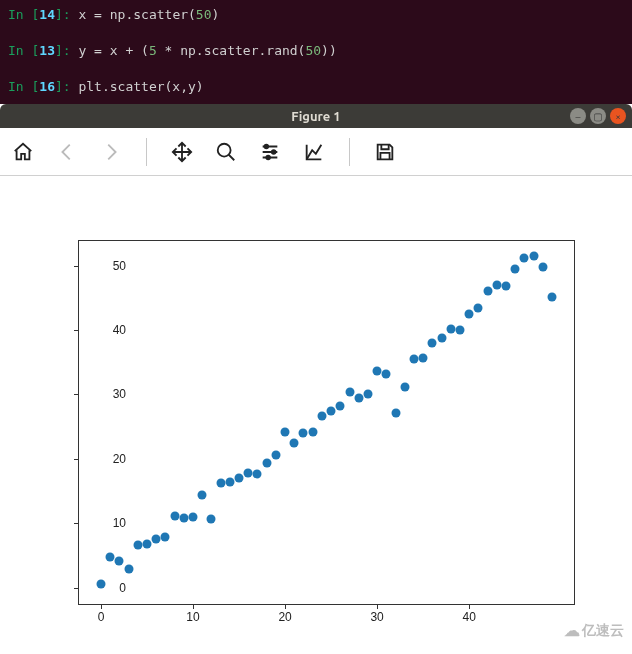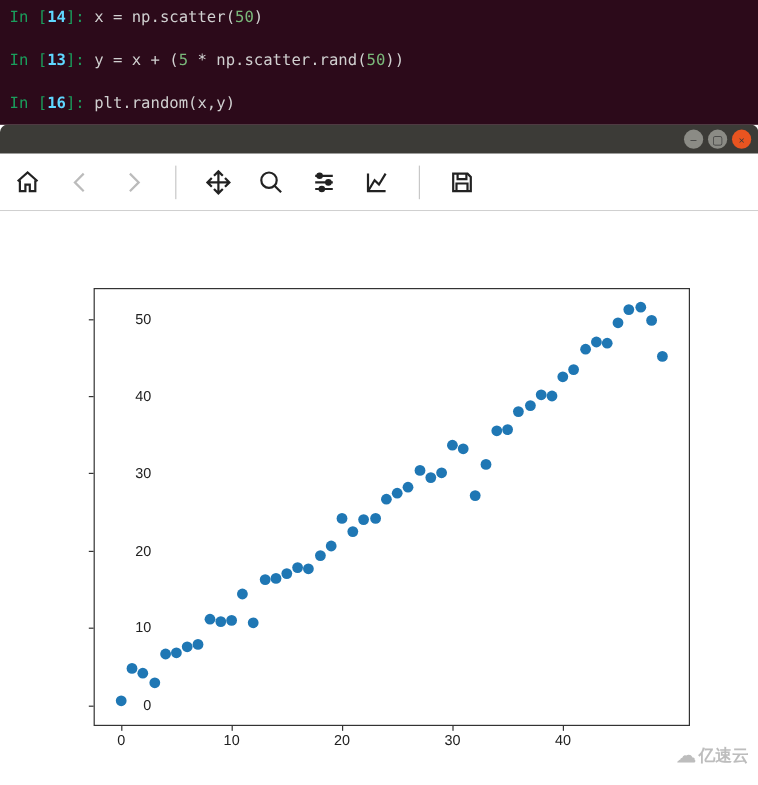--- a/index.html
+++ b/index.html
@@ -40,24 +40,25 @@
   .watermark .wm-logo { font-size: 16px; }
 </style>
 </head>
 <body>
 
 <div class="terminal">
   <div class="term-line"><span class="prompt-in">In [</span><span class="prompt-num">14</span><span class="prompt-in">]: </span><span class="code-text">x </span><span class="code-op">=</span><span class="code-text"> np.scatter(</span><span class="code-num">50</span><span class="code-text">)</span></div>
   <div class="term-line" style="height:14px"></div>
   <div class="term-line"><span class="prompt-in">In [</span><span class="prompt-num">13</span><span class="prompt-in">]: </span><span class="code-text">y </span><span class="code-op">=</span><span class="code-text"> x + (</span><span class="code-num">5</span><span class="code-text"> * np.scatter.rand(</span><span class="code-num">50</span><span class="code-text">))</span></div>
   <div class="term-line" style="height:14px"></div>
-  <div class="term-line"><span class="prompt-in">In [</span><span class="prompt-num">16</span><span class="prompt-in">]: </span><span class="code-text">plt.random(x,y)</span></div>
+  <div class="term-line"><span class="prompt-in">In [</span><span class="prompt-num">16</span><span class="prompt-in">]: </span><span class="code-text">plt.scatter(x,y)</span></div>
 </div>
 
 <div class="titlebar">
+  <div class="titlebar-title">Figure 1</div>
   <div class="win-btns">
     <div class="wbtn min">–</div>
     <div class="wbtn max">▢</div>
     <div class="wbtn close">×</div>
   </div>
 </div>
 
 <div class="toolbar">
   <div class="tb-icon">
       <svg viewBox="0 0 24 24">

